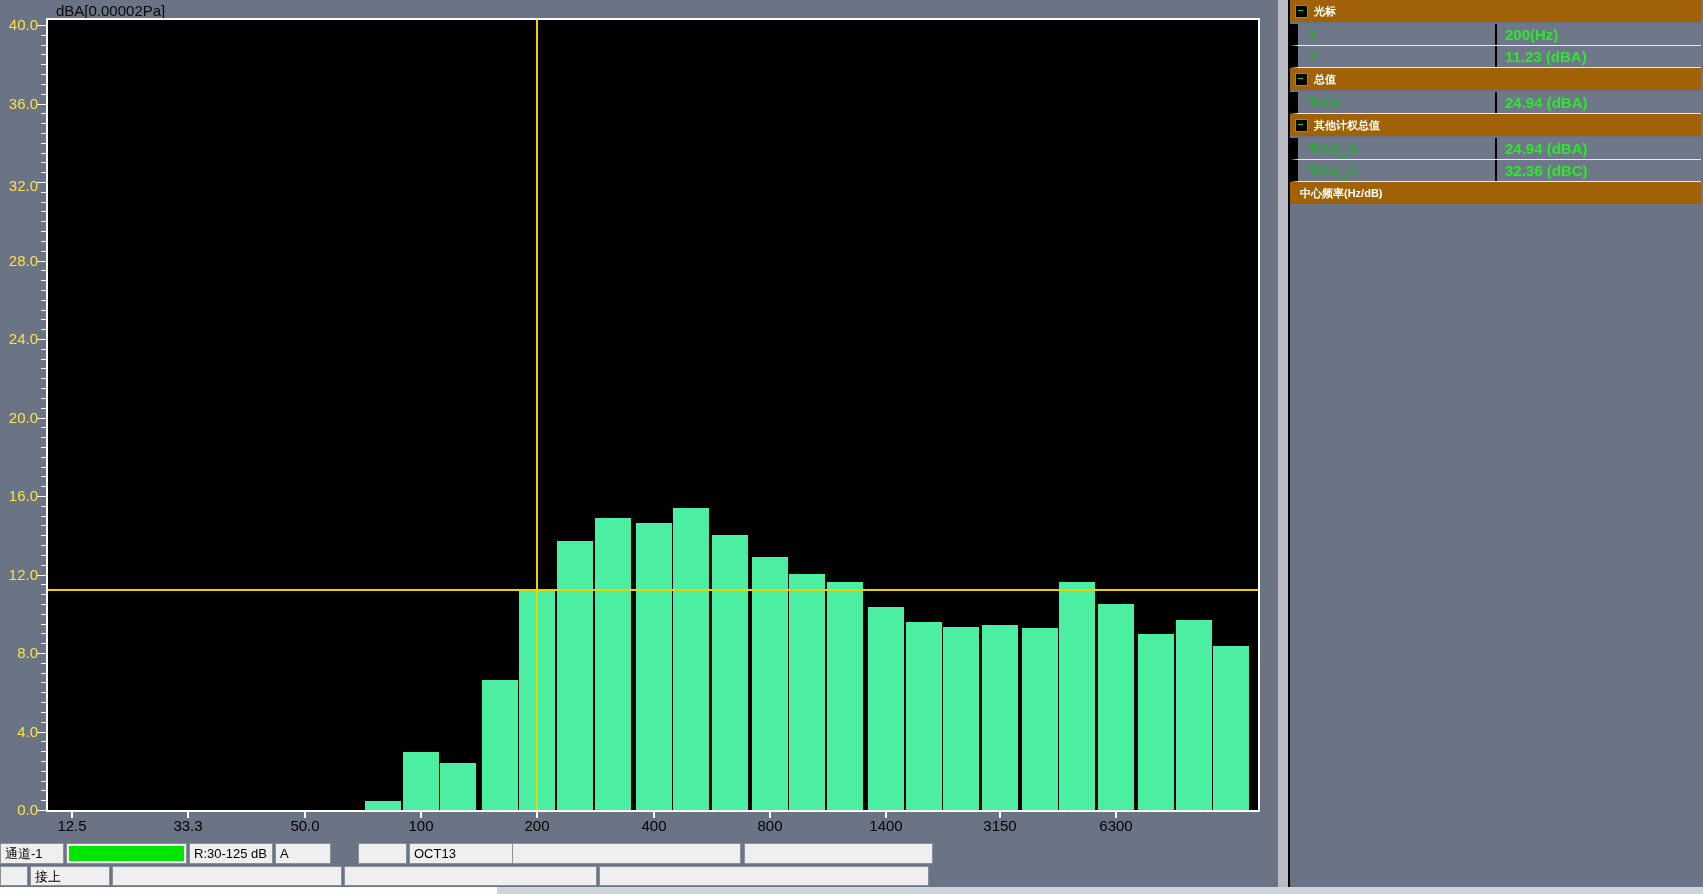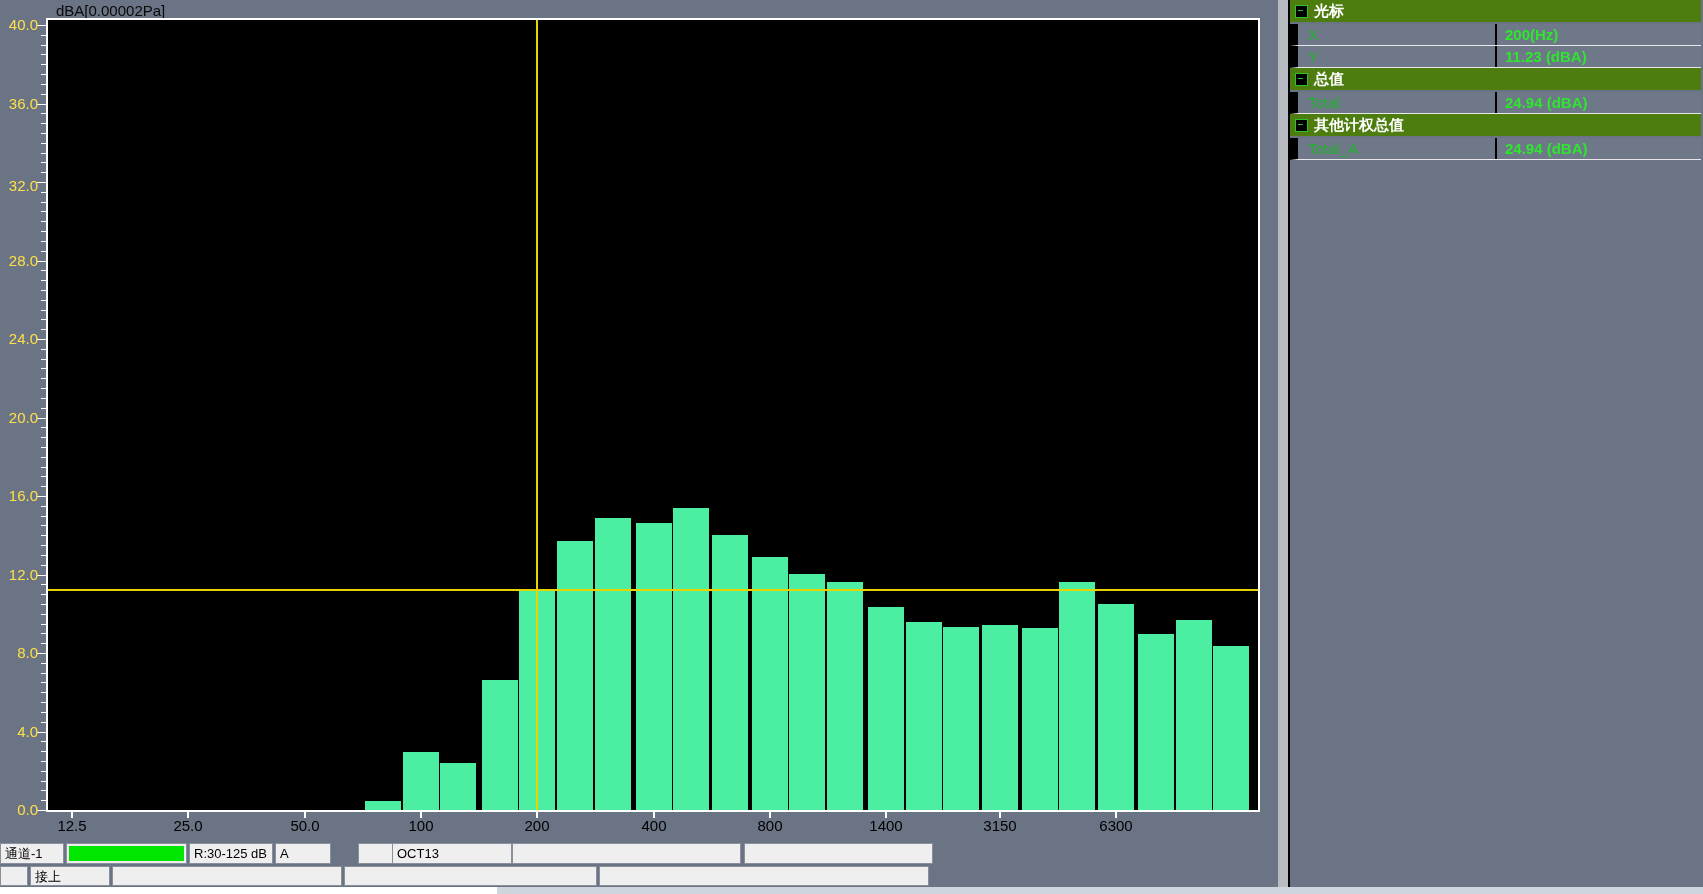--- a/index.html
+++ b/index.html
@@ -10,21 +10,21 @@
         border:2px solid #fff;}
   .bar{position:absolute;bottom:0;background:#4CEFA2;}
   #cursor-v{position:absolute;top:0;width:2px;height:790px;background:#E8D400;}
   #cursor-h{position:absolute;left:0;width:1210px;height:2px;background:#E8D400;}
   .ytick{position:absolute;background:#fff;height:1px;}
   .ylab{position:absolute;left:0;width:38px;text-align:right;font-size:15px;color:#fde047;height:18px;line-height:18px;}
   .xtick{position:absolute;background:#fff;width:2px;height:6px;top:812px;}
   .xlab{position:absolute;top:817px;width:70px;text-align:center;font-size:15px;color:#000000;}
   #splitter{position:absolute;left:1278px;top:0;width:10px;height:894px;background:#B8BCC2;}
   #side-panel{position:absolute;left:1288px;top:0;width:411px;height:894px;background:#6A7484;border-left:2px solid #000;}
-  .phead{position:relative;height:22px;background:#4d7c0f;color:#fff;font-weight:bold;font-size:15px;line-height:22px;padding-left:24px;}
+  .phead{position:relative;height:22px;background:#a16207;color:#fff;font-weight:bold;font-size:11px;line-height:22px;padding-left:24px;}
   .phead.noicon{padding-left:10px;}
   .collapse-box{position:absolute;left:5px;top:5px;width:11px;height:11px;border:1px solid #2BC32B;background:#000;}
   .collapse-box::after{content:"";position:absolute;left:2px;top:4px;width:5px;height:1px;background:#2BC32B;}
   .prow{position:relative;height:21px;background:#6E7888;border-bottom:1px solid #E8E8E8;border-left:8px solid #000;}
   .prow .plabel{position:absolute;left:10px;top:0;line-height:21px;font-size:15px;color:#1FB42B;}
   .prow .pvalue{position:absolute;left:197px;top:0;line-height:21px;font-size:15px;font-weight:bold;color:#2FE62F;
                 border-left:2px solid #000;padding-left:8px;height:21px;width:190px;}
   .rowgap{height:2px;}
   .scell{position:absolute;height:21px;background:#EFEFEF;border:1px solid #8A909B;box-sizing:border-box;
          font-size:13px;line-height:19px;color:#000;padding-left:4px;white-space:nowrap;overflow:hidden;}
@@ -162,21 +162,21 @@
       <div class="ylab" style="top: 330px;">24.0</div>
       <div class="ylab" style="top: 252px;">28.0</div>
       <div class="ylab" style="top: 177px;">32.0</div>
       <div class="ylab" style="top: 95px;">36.0</div>
       <div class="ylab" style="top: 16px;">40.0</div>
     </div>
   <div id="xaxis">
       <div class="xtick" style="left: 71px;"></div>
       <div class="xlab" style="left: 37px;">12.5</div>
       <div class="xtick" style="left: 187px;"></div>
-      <div class="xlab" style="left: 153px;">25.0</div>
+      <div class="xlab" style="left: 153px;">33.3</div>
       <div class="xtick" style="left: 304px;"></div>
       <div class="xlab" style="left: 270px;">50.0</div>
       <div class="xtick" style="left: 420px;"></div>
       <div class="xlab" style="left: 386px;">100</div>
       <div class="xtick" style="left: 536px;"></div>
       <div class="xlab" style="left: 502px;">200</div>
       <div class="xtick" style="left: 653px;"></div>
       <div class="xlab" style="left: 619px;">400</div>
       <div class="xtick" style="left: 769px;"></div>
       <div class="xlab" style="left: 735px;">800</div>
@@ -205,34 +205,39 @@
       <div class="prow">
         <div class="plabel">Total</div>
         <div class="pvalue">24.94 (dBA)</div>
       </div>
       <div class="phead"><div class="collapse-box"></div>其他计权总值</div>
       <div class="rowgap"></div>
       <div class="prow">
         <div class="plabel">Total_A</div>
         <div class="pvalue">24.94 (dBA)</div>
       </div>
+      <div class="prow">
+        <div class="plabel">Total_C</div>
+        <div class="pvalue">32.36 (dBC)</div>
+      </div>
+      <div class="phead noicon">中心频率(Hz/dB)</div>
     </div>
 
   <div id="statusbar1"></div>
   <div id="statusbar2"></div>
   <div id="bottom-strip-white"></div>
   <div id="bottom-strip-gray"></div>
 <div class="scell" style="left: 0px; width: 64px; top: 843px;">通道-1</div>
     <div class="scell" style="left: 66px; width: 121px; top: 843px;">
       <div id="level-bar"></div>
     </div>
     <div class="scell" style="left: 189px; width: 84px; top: 843px;">R:30-125 dB</div>
     <div class="scell" style="left: 275px; width: 56px; top: 843px;">A</div>
     <div class="scell" style="left: 358px; width: 49px; top: 843px;"></div>
-    <div class="scell" style="left: 392px; width: 120px; top: 843px;">OCT13</div>
+    <div class="scell" style="left: 409px; width: 120px; top: 843px;">OCT13</div>
     <div class="scell" style="left: 512px; width: 229px; top: 843px;"></div>
     <div class="scell" style="left: 744px; width: 189px; top: 843px;"></div>
     <div class="scell r2" style="left: 0px; width: 28px; top: 866px;"></div>
     <div class="scell r2" style="left: 30px; width: 80px; top: 866px;">接上</div>
     <div class="scell r2" style="left: 112px; width: 230px; top: 866px;"></div>
     <div class="scell r2" style="left: 344px; width: 253px; top: 866px;"></div>
     <div class="scell r2" style="left: 599px; width: 330px; top: 866px;"></div>
   </div>
 
 </body></html>

